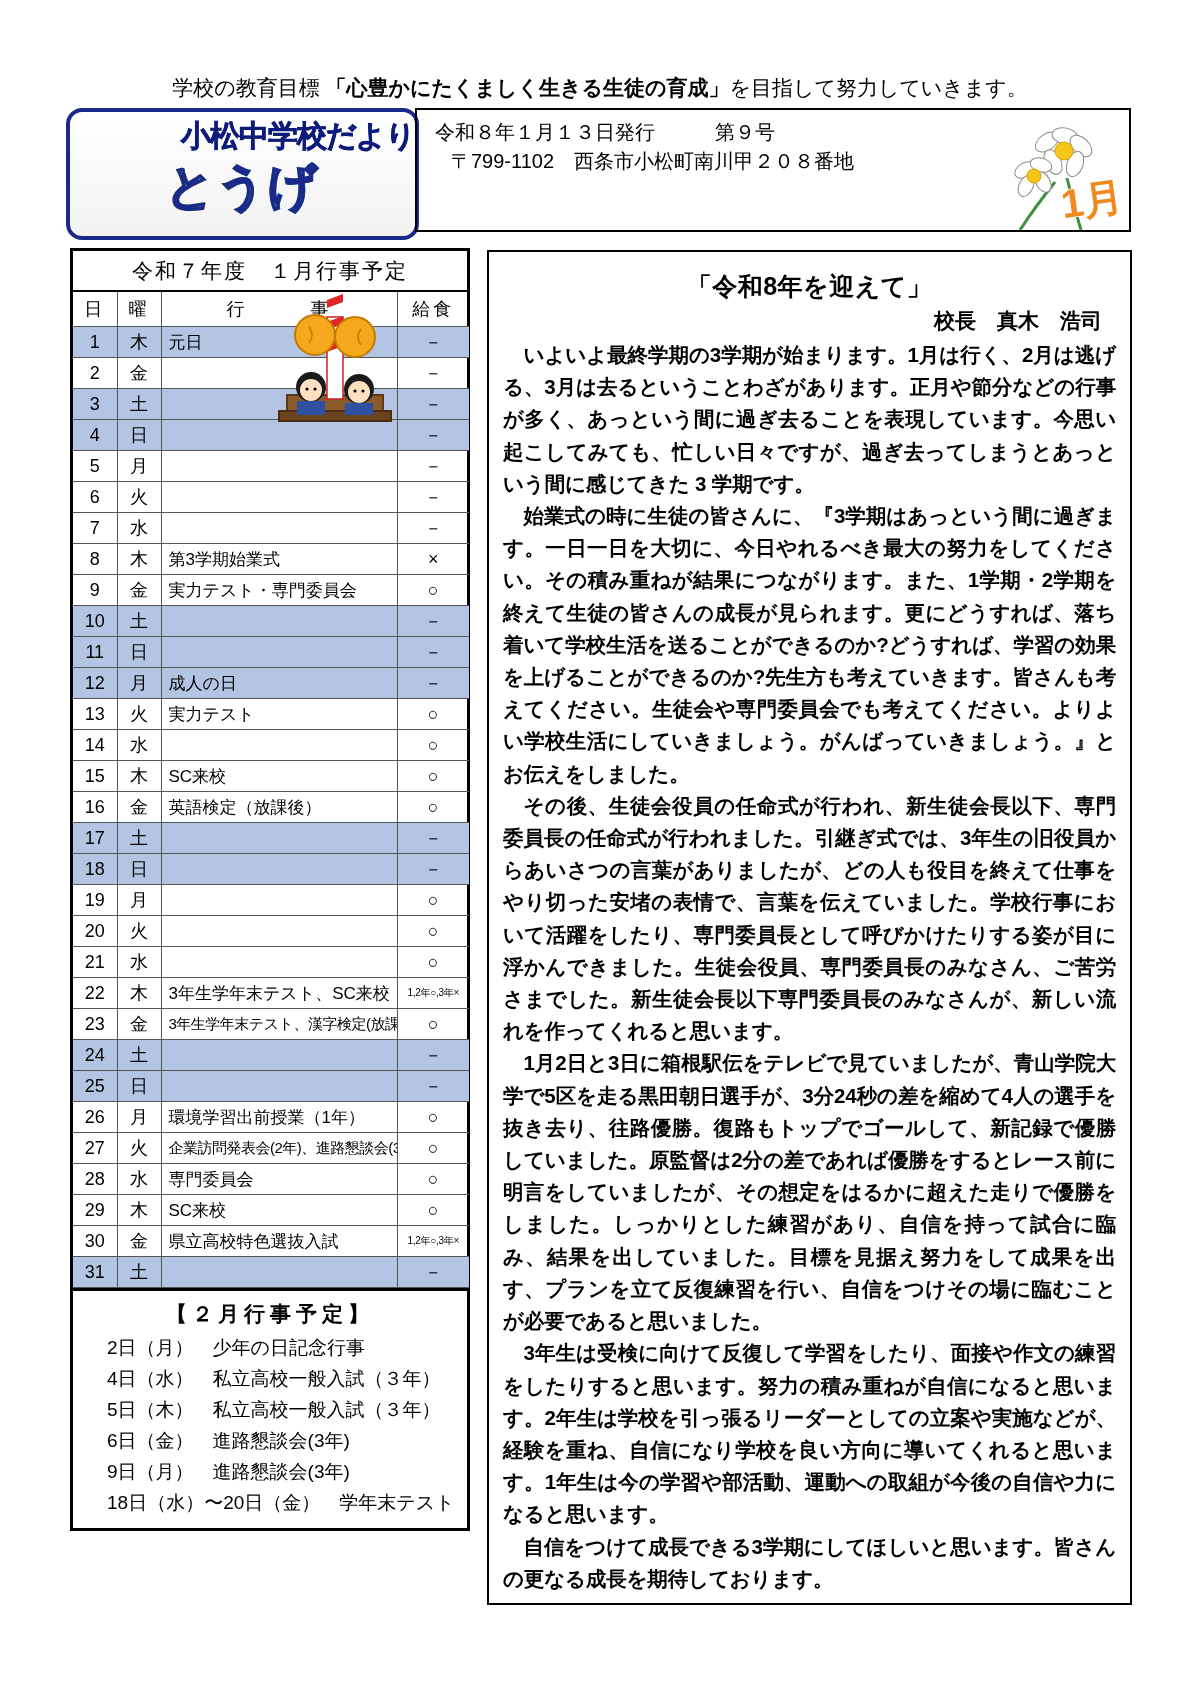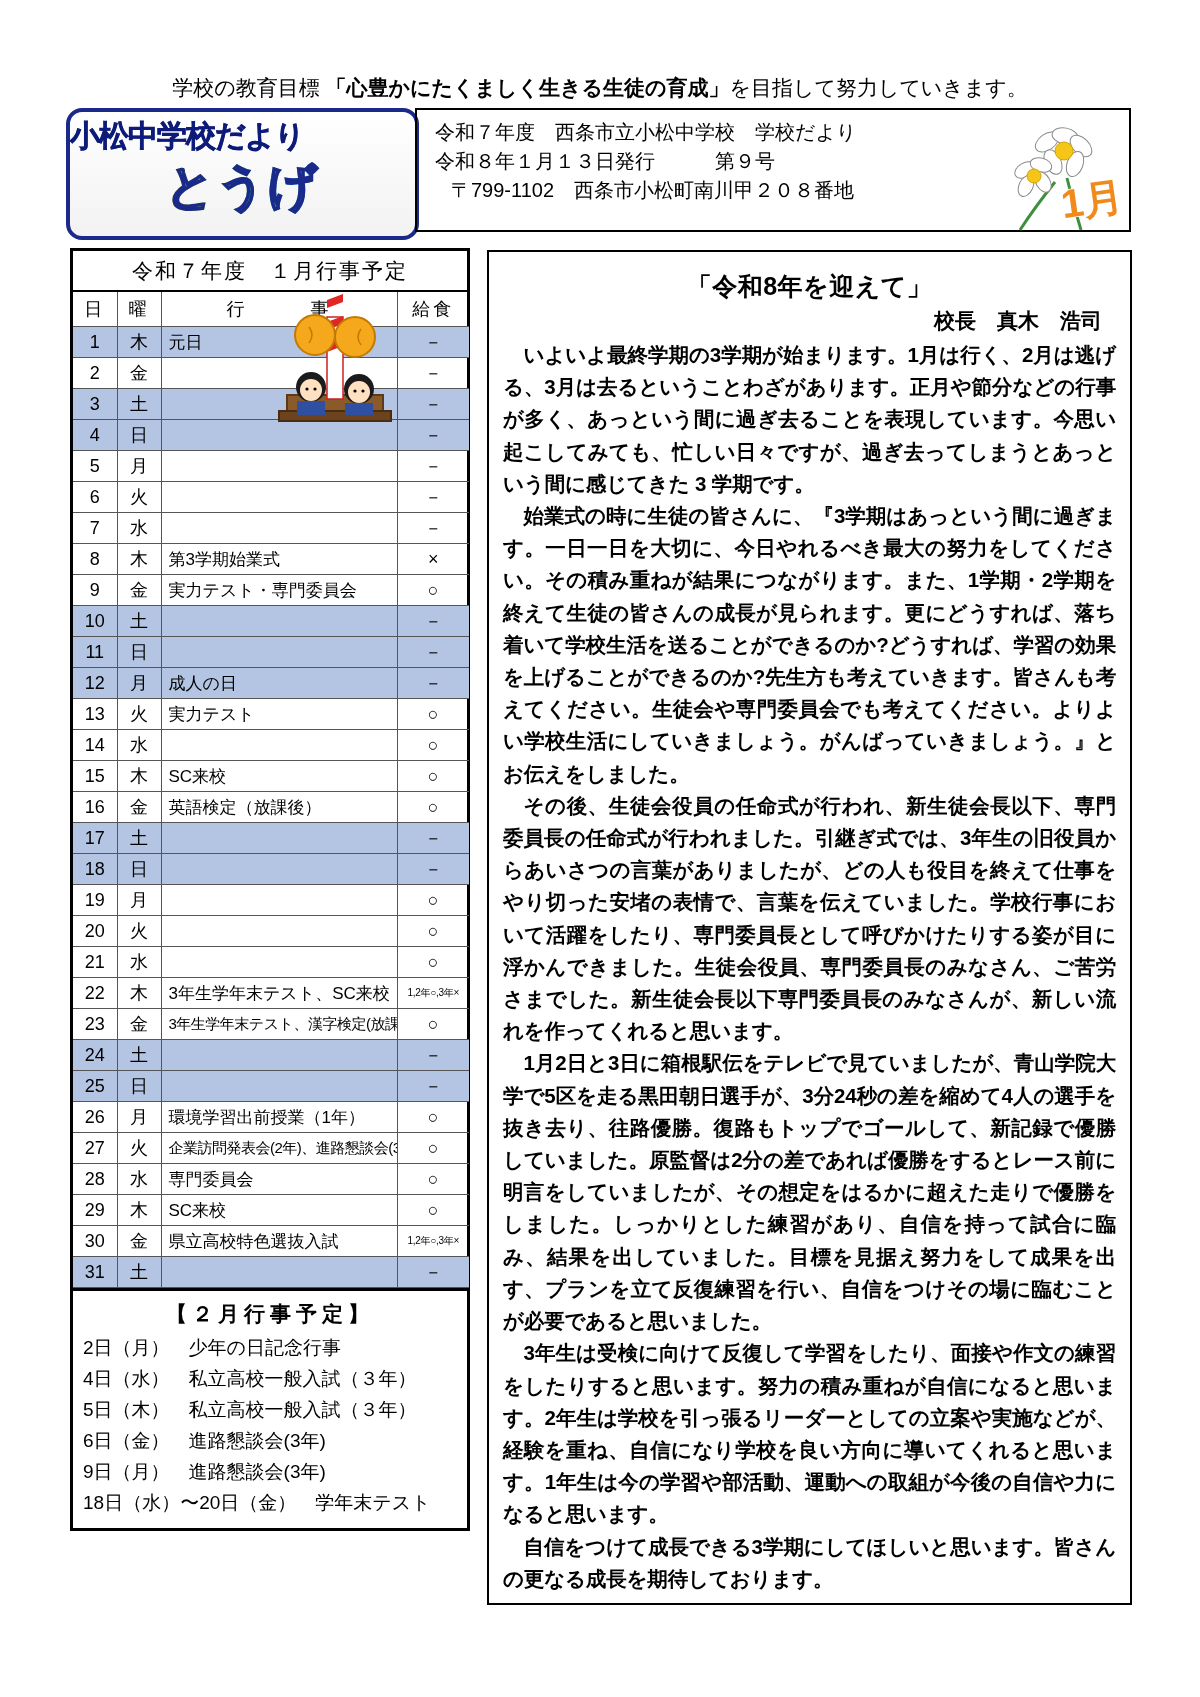--- a/index.html
+++ b/index.html
@@ -54,21 +54,21 @@
     border: 4px solid #1b2a8a;
     border-radius: 16px;
     background: linear-gradient(#ffffff, #f2f2f2);
     overflow: hidden;
   }
   .logo-top {
     position: absolute;
     top: 4px;
     left: 0;
     width: 100%;
-    text-align: left;
+    text-align: right;
     font-size: 30px;
     font-weight: bold;
     color: #0d1b7a;
     -webkit-text-stroke: 0.6px #0d1b7a;
     letter-spacing: -1px;
     white-space: nowrap;
   }
   .logo-main {
     position: absolute;
     top: 34px;
@@ -205,20 +205,21 @@
     font-weight: bold;
     letter-spacing: 5px;
     padding: 9px 0 4px;
     white-space: nowrap;
   }
   .feb-list { padding: 0 0 10px 10px; }
   .feb-item {
     font-size: 19px;
     line-height: 31px;
     white-space: nowrap;
+    margin-left: 24px;
   }
 
   
   .right-col {
     position: absolute;
     left: 487px;
     top: 250px;
     width: 645px;
     height: 1200px;
   }
@@ -264,21 +265,20 @@
     <span class="goal-quote">「心豊かにたくましく生きる生徒の育成」</span><span class="goal-tail">を目指して努力していきます。</span>
   </div>
 
   <div class="masthead">
     <div class="logo-box">
       <div class="logo-top">小松中学校だより</div>
       <div class="logo-main">とうげ</div>
     </div>
 
     <div class="info-box">
-      <div class="info-line">令和７年度　西条市立小松中学校　学校だより</div>
       <div class="info-line">令和８年１月１３日発行　　　第９号</div>
       <div class="info-line indent">〒799-1102　西条市小松町南川甲２０８番地</div>
 
       <svg class="flower-deco" viewBox="0 0 130 120">
         <g stroke="#8a8a8a" stroke-width="1">
           <path d="M60 70 Q40 95 25 118" stroke="#3f8f3f" stroke-width="3" fill="none"></path>
           <path d="M72 66 Q78 92 86 118" stroke="#3f8f3f" stroke-width="3" fill="none"></path>
           <g fill="#ffffff">
             <ellipse cx="52" cy="30" rx="13" ry="8" transform="rotate(-35 52 30)"></ellipse>
             <ellipse cx="70" cy="24" rx="13" ry="8" transform="rotate(10 70 24)"></ellipse>

